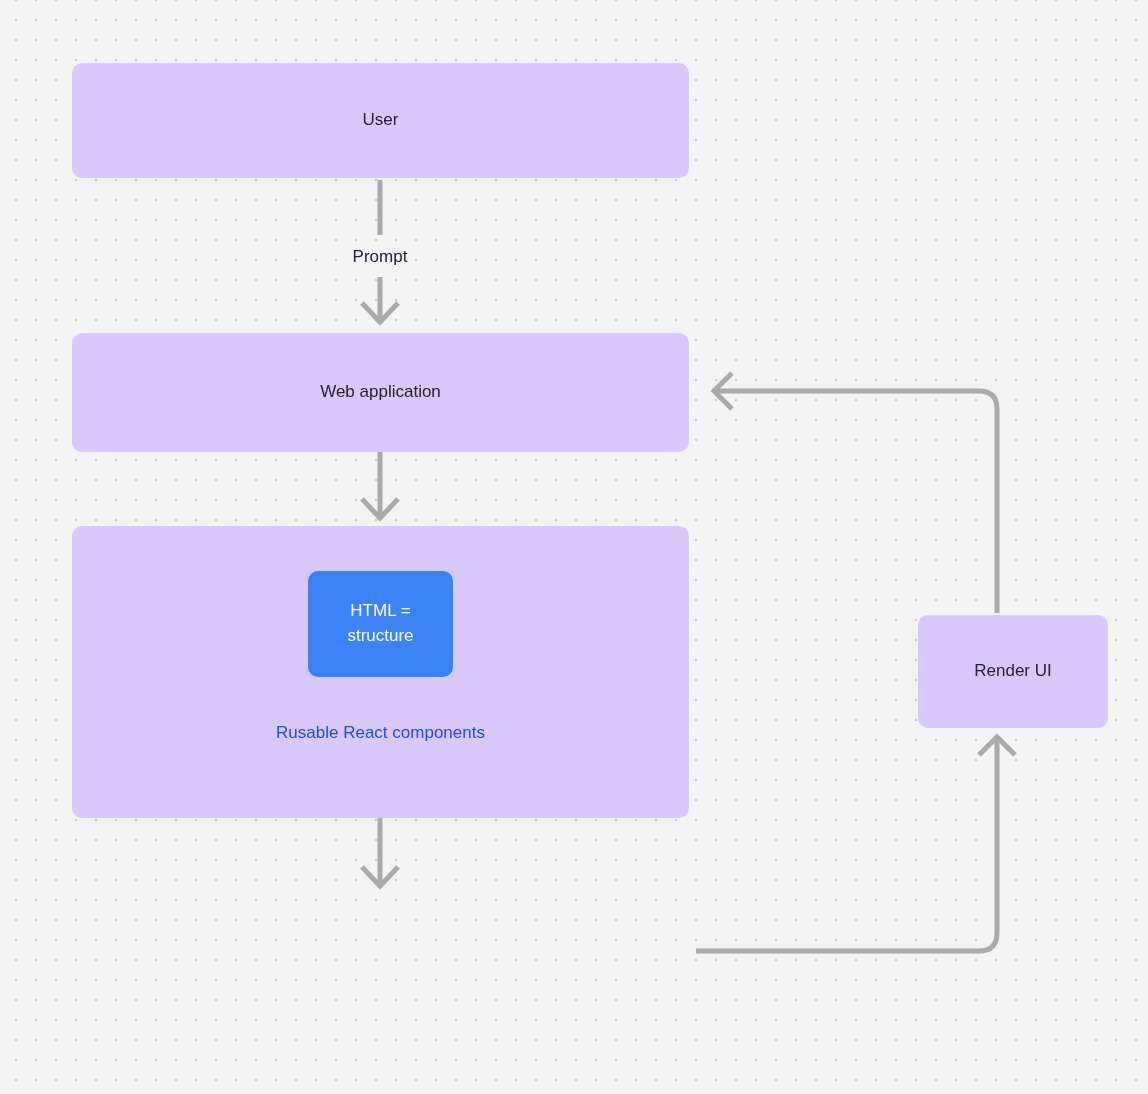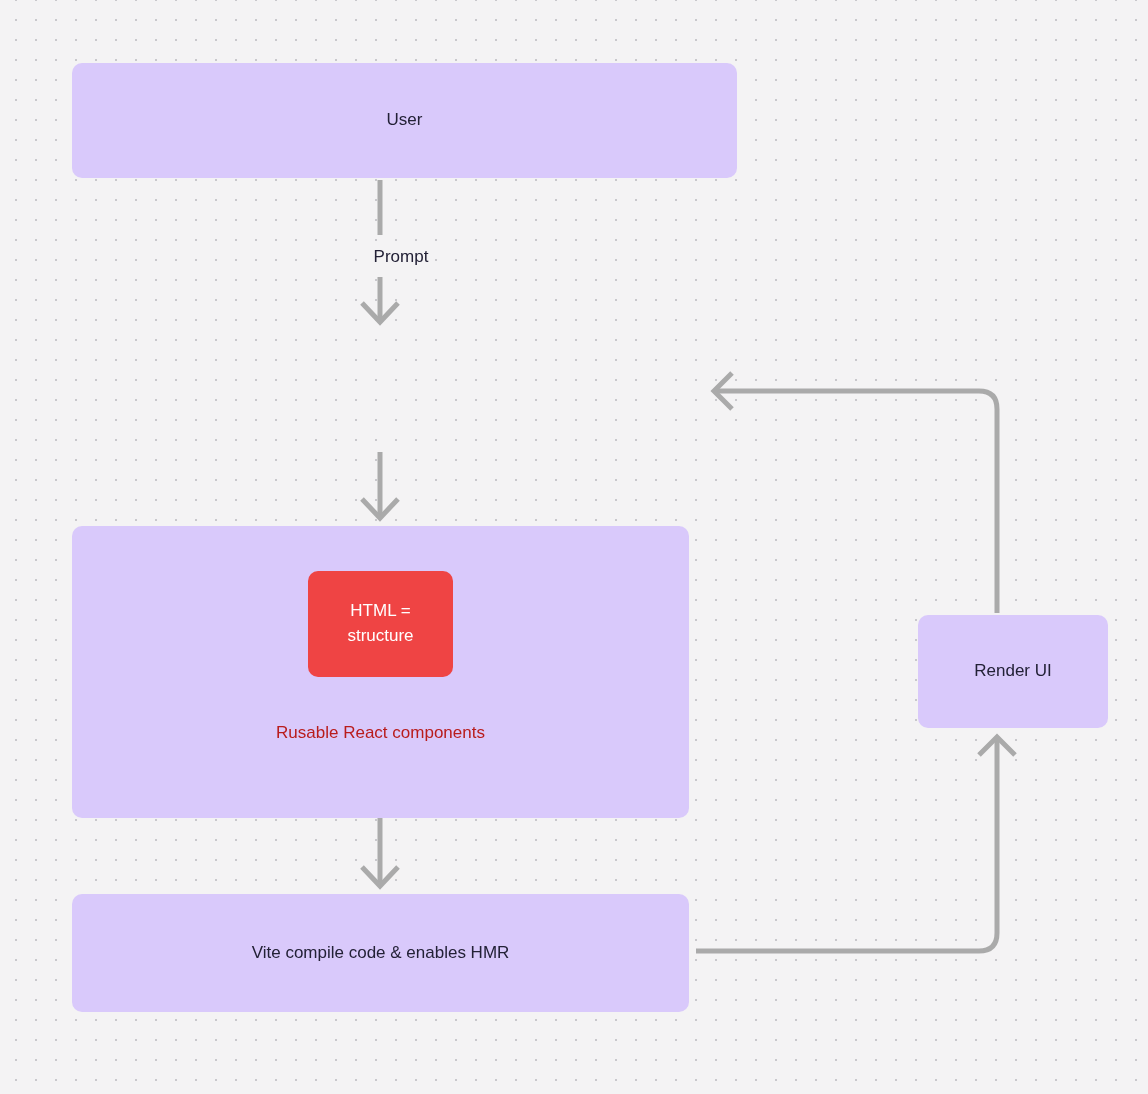--- a/index.html
+++ b/index.html
@@ -47,39 +47,39 @@
     right: 0;
     top: 45px;
     display: flex;
     justify-content: center;
     gap: 27px;
   }
   .inner-node {
     box-sizing: border-box;
     width: 145px;
     height: 106px;
-    background: #ef4444;
+    background: #3b82f6;
     border-radius: 10px;
     color: #ffffff;
     font-size: 17px;
     line-height: 1.45;
     display: flex;
     align-items: center;
     justify-content: center;
     text-align: center;
     white-space: pre-line;
   }
   .group-caption {
     position: absolute;
     left: 0;
     right: 0;
     top: 196px;
     text-align: center;
     font-size: 17px;
-    color: #b91c1c;
+    color: #1d4ed8;
   }
   svg.edges {
     position: absolute;
     left: 0;
     top: 0;
     width: 1148px;
     height: 1094px;
     overflow: visible;
     pointer-events: none;
   }
@@ -124,38 +124,38 @@
     <path class="edge-line" d="M 380 818 L 380 886"></path>
     <path class="edge-head" d="M 362 867 L 380 886 L 398 867"></path>
 
     <path class="edge-line" d="M 696 951 L 979 951 Q 997 951 997 933 L 997 737"></path>
     <path class="edge-head" d="M 979 755 L 997 737 L 1015 755"></path>
 
     <path class="edge-line" d="M 997 613 L 997 409 Q 997 391 979 391 L 714 391"></path>
     <path class="edge-head" d="M 732 373 L 714 391 L 732 409"></path>
   </svg>
 
-  <div class="node" style="left:72px; top:63px; width:665px; height:115px;">
+  <div class="node" style="left:72px; top:63px; width:617px; height:115px;">
     <span class="node-label">User</span>
   </div>
 
+  <div class="node" style="left:72px; top:333px; width:617px; height:119px;">
+    <span class="node-label">Web application</span>
+  </div>
 
   <div class="node group-node" style="left:72px; top:526px; width:617px; height:292px;">
     <div class="inner-row">
       <div class="inner-node">
         <span class="node-label">HTML =
 structure</span>
       </div>
     </div>
     <div class="group-caption">Rusable React components</div>
   </div>
 
-  <div class="node" style="left:72px; top:894px; width:617px; height:118px;">
-    <span class="node-label">Vite compile code &amp; enables HMR</span>
-  </div>
 
   <div class="node" style="left:902px; top:615px; width:190px; height:113px;margin-left:16px;">
     <span class="node-label">Render UI</span>
   </div>
 
-  <div class="edge-label" style="left:401px; top:257px;">Prompt</div>
+  <div class="edge-label" style="left:380px; top:257px;">Prompt</div>
 
 </div>
 
 </body></html>

